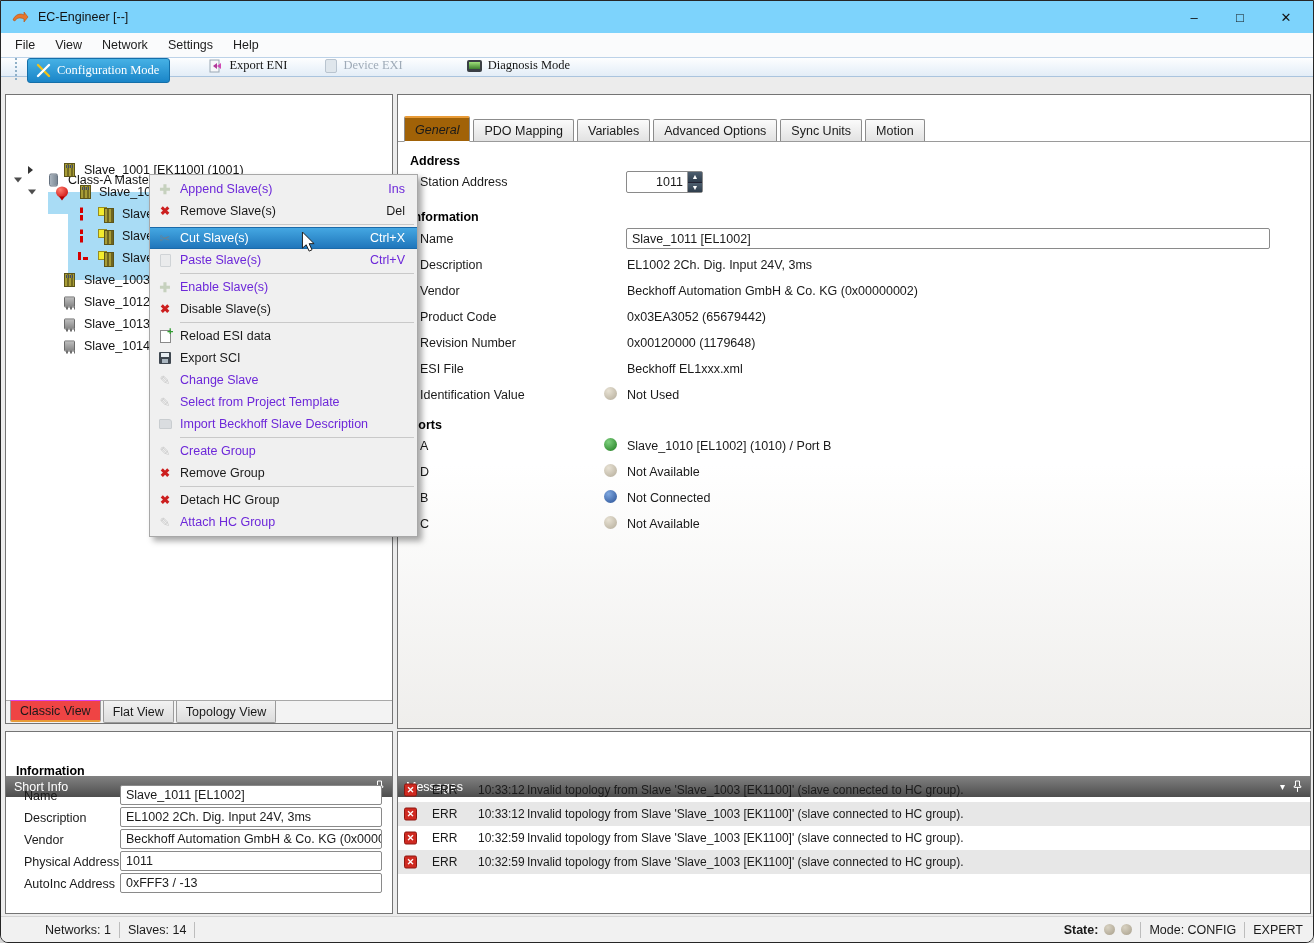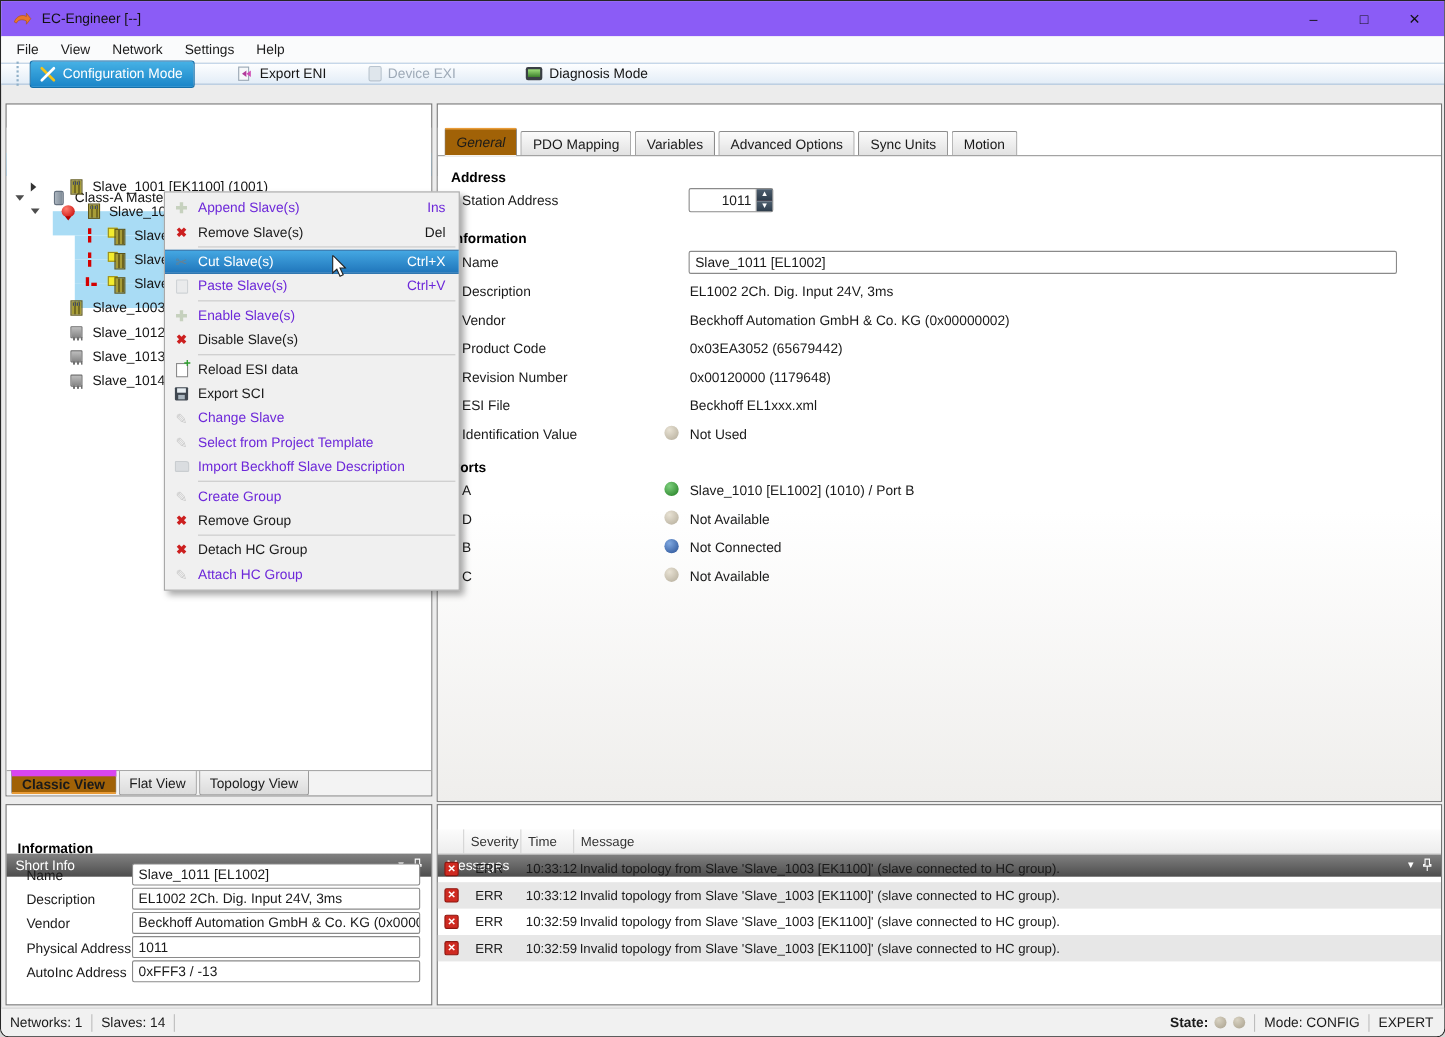--- a/index.html
+++ b/index.html
@@ -1,30 +1,30 @@
 <!DOCTYPE html>
 <html><head>
 <meta charset="utf-8">
 <style>
   html,body{margin:0;padding:0;background:#d6d6d6;font-family:"Liberation Sans",sans-serif;}
   *{box-sizing:border-box;}
   .window{position:relative;width:1314px;height:943px;background:#ececec;border:1px solid #262626;
           border-radius:0 0 8px 8px;overflow:hidden;font-size:12.5px;color:#1a1a1a;}
   
-  .titlebar{position:absolute;left:0;top:0;width:100%;height:32px;background:#8b5cf6;display:flex;align-items:center;}
+  .titlebar{position:absolute;left:0;top:0;width:100%;height:32px;background:#7dd3fc;display:flex;align-items:center;}
   .app-icon{width:17px;height:13px;margin-left:11px;}
   .title-text{margin-left:9px;font-size:12.5px;color:#111;}
   .win-btns{position:absolute;right:4px;top:0;height:32px;display:flex;}
   .win-btn{width:46px;height:32px;display:flex;align-items:center;justify-content:center;font-size:13px;color:#111;}
   
   .menubar{position:absolute;left:0;top:32px;width:100%;height:24px;background:#fafbfc;display:flex;align-items:center;padding-left:4px;}
   .menu-item{padding:0 10px;height:100%;display:flex;align-items:center;color:#1c1c1c;}
   
   .toolbar{position:absolute;left:0;top:56px;width:100%;height:20px;background:linear-gradient(#fdfeff,#e3edf7);
-           border-top:1px solid #bcd2e8;border-bottom:1px solid #aac4de;display:flex;align-items:center;}
+           border-top:1px solid #bcd2e8;border-bottom:1px solid #aac4de;display:flex;align-items:flex-start;font-family:Liberation Serif, serif;}
   .grip{height:22px;border-left:2px dotted #8fb0c8;margin-left:14px;margin-right:10px;}
   .btn-config{height:25px;padding:0 10px 0 8px;border-radius:3px;border:1px solid #146fa9;
               background:linear-gradient(#46b1e5,#1a85c8);color:#fff;display:flex;align-items:center;gap:6px;}
   .tb-item{display:flex;align-items:center;gap:6px;margin-left:38px;color:#151515;}
   .tb-item.disabled{color:#9fabb8;}
   .tb-item.diag{margin-left:64px;}
   .ico-eni{width:15px;height:14px;}
   .ico-exi{width:12px;height:14px;background:#dfe6ec;border:1px solid #b9c4cf;border-radius:2px;}
   .ico-diag{width:15px;height:12px;background:#3a3f45;border-radius:2px;position:relative;}
   .ico-diag::before{content:"";position:absolute;inset:2px 2px 3px 2px;background:linear-gradient(#9fe07a,#3d7f2d);}
@@ -57,21 +57,21 @@
   .balloon{width:12px;height:11px;background:radial-gradient(circle at 35% 30%,#ff7c6e,#c40000);border-radius:50%;}
   .balloon::after{content:"";position:absolute;left:3px;bottom:-3px;border-left:3px solid transparent;border-right:3px solid transparent;border-top:4px solid #b50000;}
   .hc-line{width:3px;height:13px;background:linear-gradient(#d40000 0 5px,rgba(0,0,0,0) 5px 7px,#d40000 7px 13px);}
   .hc-end{width:10px;height:12px;}
   .hc-end::before{content:"";position:absolute;left:0;top:0;width:3px;height:8px;background:#d40000;transform:none;}
   .hc-end::after{content:"";position:absolute;left:5px;top:5px;width:5px;height:3px;background:#d40000;transform:none;}
   
   .viewtabs{position:absolute;left:0;right:0;bottom:0;height:23px;background:#f3f3f3;border-top:1px solid #a8a8a8;display:flex;padding-left:4px;}
   .vtab{height:22px;padding:0 9px;display:flex;align-items:center;border:1px solid #9b9b9b;border-top:none;
         background:linear-gradient(#f2f2f2,#dcdcdc);margin-right:2px;border-radius:0 0 2px 2px;font-size:12.5px;}
-  .vtab.active{background:#a16207;border-top:6px solid #d946ef;margin-top:-1px;border-bottom:2px solid #e89b37;font-weight:bold;}
+  .vtab.active{background:#ef4444;border-top:1px solid #d946ef;margin-top:-1px;border-bottom:2px solid #e89b37;}
   
   .de-tabs{position:absolute;left:0;top:21px;right:0;height:26px;background:#fff;display:flex;padding-left:6px;align-items:flex-end;border-bottom:1px solid #9a9a9a;}
   .dtab{height:22px;padding:0 10px;display:flex;align-items:center;border:1px solid #8c8c8c;border-bottom:none;
         background:linear-gradient(#fbfbfb,#e2e2e2);margin-right:3px;border-radius:2px 2px 0 0;font-size:12.5px;}
   .dtab.active{background:#a16207;border-top:2px solid #e89b37;height:26px;margin-bottom:-1px;border-bottom:1px solid #fff;font-style:italic;}
   .de-body{position:absolute;left:0;top:47px;right:0;bottom:0;background:linear-gradient(#ffffff 55%,#efeeec);}
   .sect-head{position:absolute;left:12px;font-weight:bold;font-size:12.5px;color:#000;}
   .frm-label{position:absolute;left:22px;font-size:12.5px;color:#1a1a1a;white-space:nowrap;}
   .frm-text{position:absolute;left:229px;font-size:12.5px;color:#1a1a1a;white-space:nowrap;}
   .textbox{position:absolute;background:#fff;border:1px solid #8a8a8a;border-radius:2px;font-size:12.5px;
@@ -92,21 +92,21 @@
   .msg-colhead{position:absolute;left:0;top:22px;right:0;height:23px;background:linear-gradient(#fcfcfc,#ededed);
                border-bottom:1px solid #cfcfcf;display:flex;font-size:12px;color:#333;}
   .mcol{display:flex;align-items:center;padding-left:6px;border-right:1px solid #d4d4d4;}
   .mrow{position:absolute;left:0;right:0;height:24px;font-size:12px;}
   .mrow.alt{background:#e7e7e7;}
   .mcell{position:absolute;top:50%;transform:translateY(-50%);white-space:nowrap;}
   .err-ico{width:13px;height:13px;background:#cf2a21;border:1px solid #8e1710;border-radius:2px;color:#fff;
            display:flex;align-items:center;justify-content:center;font-size:9px;font-weight:bold;line-height:1;}
   
   .statusbar{position:absolute;left:0;bottom:0;width:100%;height:26px;background:#f1f1f1;border-top:1px solid #d3d3d3;
-             display:flex;align-items:center;font-size:12.5px;color:#1a1a1a;}
+             display:flex;align-items:center;font-size:12.5px;color:#1a1a1a;padding-left:36px;}
   .sb-sep{width:1px;height:16px;background:#bdbdbd;margin:0 8px;}
   .sb-dot{width:11px;height:11px;border-radius:50%;background:radial-gradient(circle at 35% 30%,#d8d2c2,#a89f8c);margin-left:6px;}
   
   .cmenu{position:absolute;left:148px;top:173px;width:269px;background:#f0f0f0;border:1px solid #a8a8a8;
          box-shadow:4px 4px 6px rgba(0,0,0,0.35);z-index:50;padding:3px 0;}
   .mitem{position:relative;height:22px;display:flex;align-items:center;}
   .mico{width:30px;display:flex;align-items:center;justify-content:center;flex:0 0 30px;}
   .mlabel{flex:1;font-size:12.5px;color:#1a1a1a;white-space:nowrap;}
   .mshort{padding-right:12px;font-size:12.5px;color:#1a1a1a;}
   .mitem.disabled .mlabel,.mitem.disabled .mshort{color:#6d28d9;}
@@ -358,26 +358,20 @@
   <div class="panel" style="left:396px;top:730px;width:914px;height:183px;">
     <div class="panel-head dark">
       <span>Messages</span>
       <div class="head-tools">
         <span class="head-collapse">▾</span>
         <svg width="9" height="13" viewBox="0 0 9 13">
           <path d="M2.5 1 h4 v5 h1.3 v1.4 h-6.6 v-1.4 h1.3 z M4.5 7.4 v4.5" stroke="#fff" fill="none" stroke-width="1"></path>
         </svg>
       </div>
     </div>
-    <div class="msg-colhead">
-      <div class="mcol" style="width:24px;"></div>
-      <div class="mcol" style="width:52px;">Severity</div>
-      <div class="mcol" style="width:48px;">Time</div>
-      <div class="mcol" style="flex:1;border-right:none;">Message</div>
-    </div>
 
     <div class="mrow" style="top:46px;">
       <span class="mcell err-ico" style="left:6px;">✕</span>
       <span class="mcell" style="left:34px;">ERR</span>
       <span class="mcell" style="left:80px;">10:33:12</span>
       <span class="mcell" style="left:129px;">Invalid topology from Slave 'Slave_1003 [EK1100]' (slave connected to HC group).</span>
     </div>
     <div class="mrow alt" style="top:70px;">
       <span class="mcell err-ico" style="left:6px;">✕</span>
       <span class="mcell" style="left:34px;">ERR</span>

